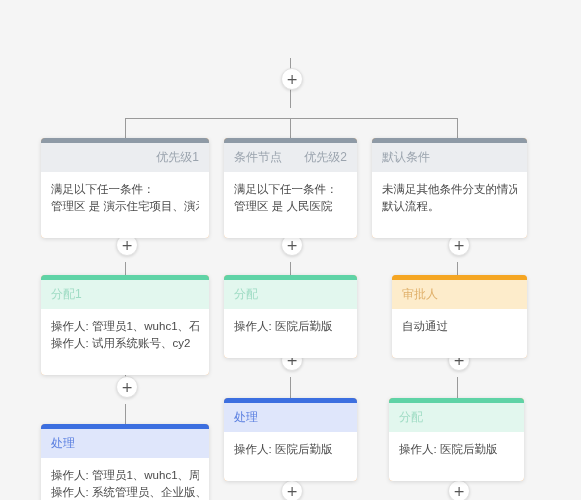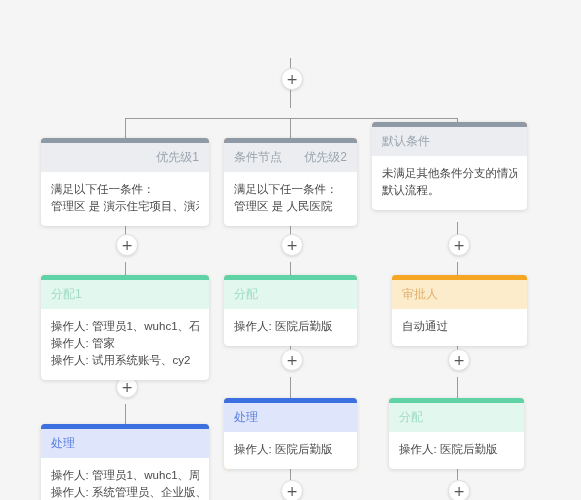--- a/index.html
+++ b/index.html
@@ -95,21 +95,21 @@
     align-items: center;
     justify-content: space-between;
     padding: 6px 10px;
     font-size: 12px;
     box-sizing: border-box;
   }
   .card .hdr .hdr-left { }
   .card .hdr .hdr-right { }
   .card .body {
     background: #ffffff;
-    padding: 9px 10px 11px 10px;
+    padding: 9px 10px 23px 10px;
     font-size: 11.5px;
     color: #4a4a4a;
     line-height: 17px;
     box-sizing: border-box;
   }
   .card .body .ln {
     white-space: nowrap;
     overflow: hidden;
   }
 
@@ -204,21 +204,20 @@
   </div>
 
   <div class="card assign" style="left:41px; top:275px; width:168px;">
     <div class="topbar"></div>
     <div class="hdr">
       <span class="hdr-left">分配1</span>
       <span class="hdr-right"></span>
     </div>
     <div class="body">
       <div class="ln">操作人: 管理员1、wuhc1、石敏、...</div>
-      <div class="ln">操作人: 管家</div>
       <div class="ln">操作人: 试用系统账号、cy2</div>
     </div>
   </div>
 
   <div class="card handle" style="left:41px; top:424px; width:168px;">
     <div class="topbar"></div>
     <div class="hdr">
       <span class="hdr-left">处理</span>
       <span class="hdr-right"></span>
     </div>
@@ -255,21 +254,21 @@
     <div class="topbar"></div>
     <div class="hdr">
       <span class="hdr-left">处理</span>
       <span class="hdr-right"></span>
     </div>
     <div class="body">
       <div class="ln">操作人: 医院后勤版</div>
     </div>
   </div>
 
-  <div class="card cond" style="left:372px; top:122px; width:155px;">
+  <div class="card cond" style="left:372px; top:138px; width:155px;">
     <div class="topbar"></div>
     <div class="hdr">
       <span class="hdr-left">默认条件</span>
       <span class="hdr-right"></span>
     </div>
     <div class="body">
       <div class="ln">未满足其他条件分支的情况，将使用</div>
       <div class="ln">默认流程。</div>
     </div>
   </div>

